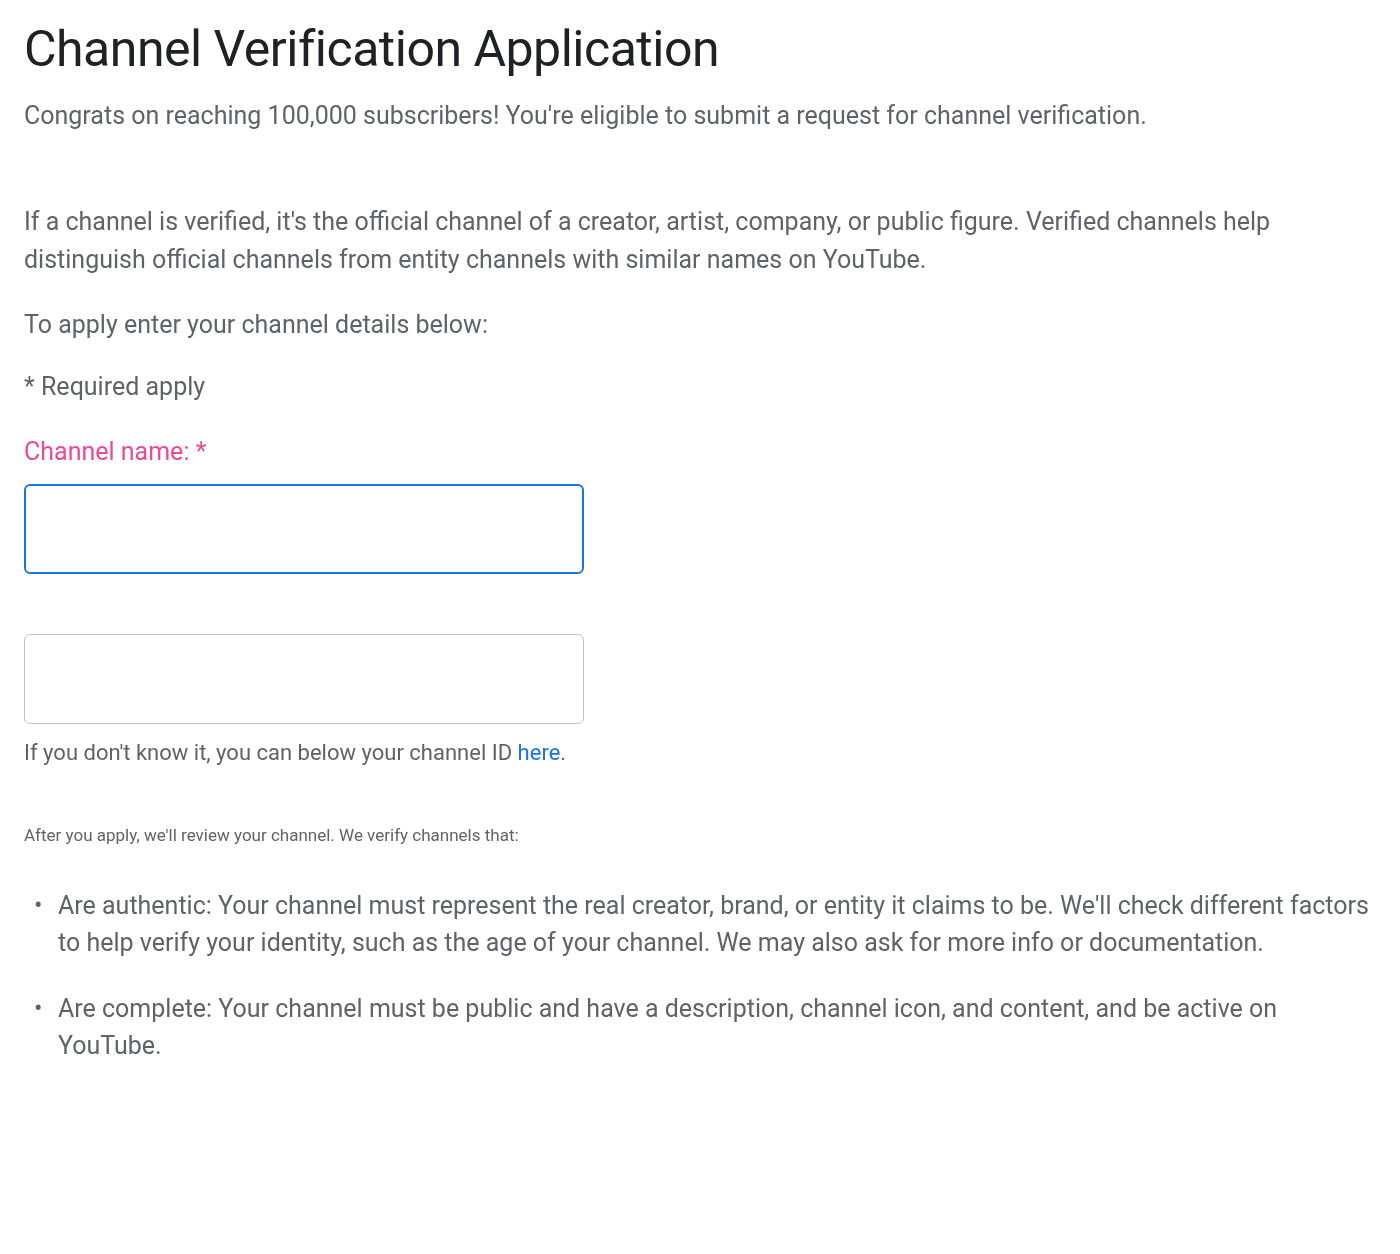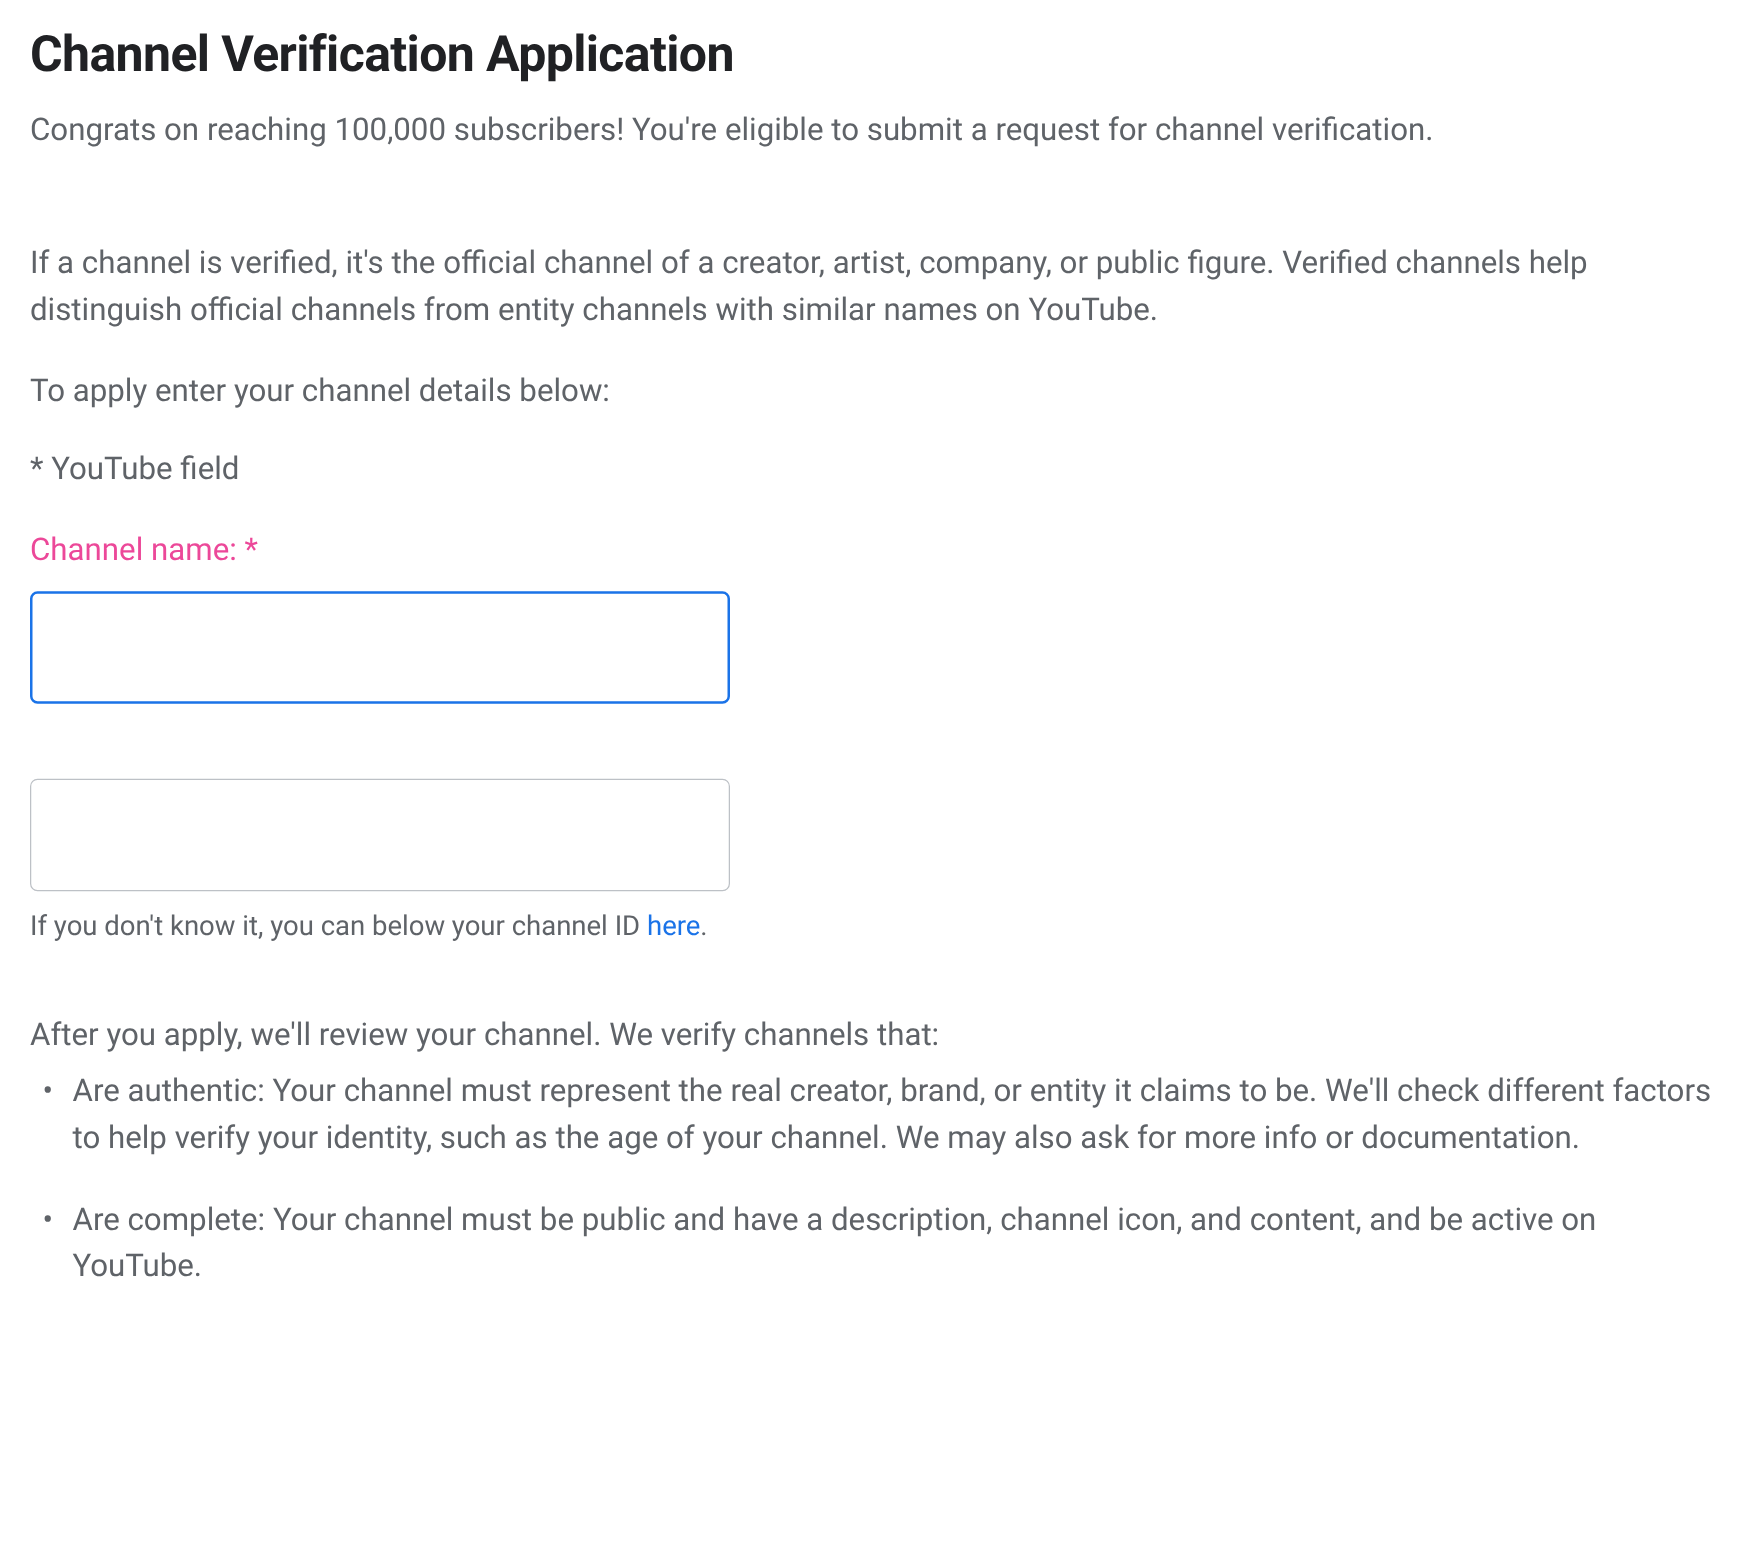--- a/index.html
+++ b/index.html
@@ -8,22 +8,22 @@
       box-sizing: border-box;
     }
     body {
       font-family: 'Google Sans', Roboto, Arial, sans-serif;
       background: #ffffff;
       padding: 20px 24px;
       width: 1400px;
       color: #3c4043;
     }
     .page-title {
-      font-size: 40px;
-      font-weight: 700;
+      font-size: 50px;
+      font-weight: 400;
       color: #202124;
       margin-bottom: 20px;
       letter-spacing: -0.5px;
     }
     .intro-text {
       font-size: 25px;
       color: #5f6368;
       margin-bottom: 70px;
       line-height: 1.4;
     }
@@ -65,24 +65,24 @@
       font-size: 22px;
       color: #5f6368;
       margin-top: 16px;
     }
     .helper-link {
       color: #1a73e8;
       text-decoration: none;
       cursor: pointer;
     }
     .review-heading {
-      font-size: 25px;
+      font-size: 17px;
       color: #5f6368;
       margin-top: 60px;
-      margin-bottom: 12px;
+      margin-bottom: 42px;
     }
     .bullet-list {
       list-style: none;
       padding-left: 4px;
     }
     .bullet-item {
       font-size: 25px;
       color: #5f6368;
       line-height: 1.5;
       margin-bottom: 28px;
@@ -101,21 +101,21 @@
 <body>
 
 <h1 class="page-title">Channel Verification Application</h1>
 
 <p class="intro-text">Congrats on reaching 100,000 subscribers! You're eligible to submit a request for channel verification.</p>
 
 <p class="body-text">If a channel is verified, it's the official channel of a creator, artist, company, or public figure. Verified channels help distinguish official channels from entity channels with similar names on YouTube.</p>
 
 <p class="body-text">To apply enter your channel details below:</p>
 
-<p class="required-note">* YouTube field</p>
+<p class="required-note">* Required apply</p>
 
 <div class="field-group">
   <label class="field-label">Channel name: *</label>
   <input type="text" class="text-input focused" value="" style="">
 </div>
 
 <div class="field-group">
   <input type="text" class="text-input" value="" style="">
   <p class="helper-text">
     <span>If you don't know it, you can below your channel ID </span><a class="helper-link">here</a><span>.</span>

